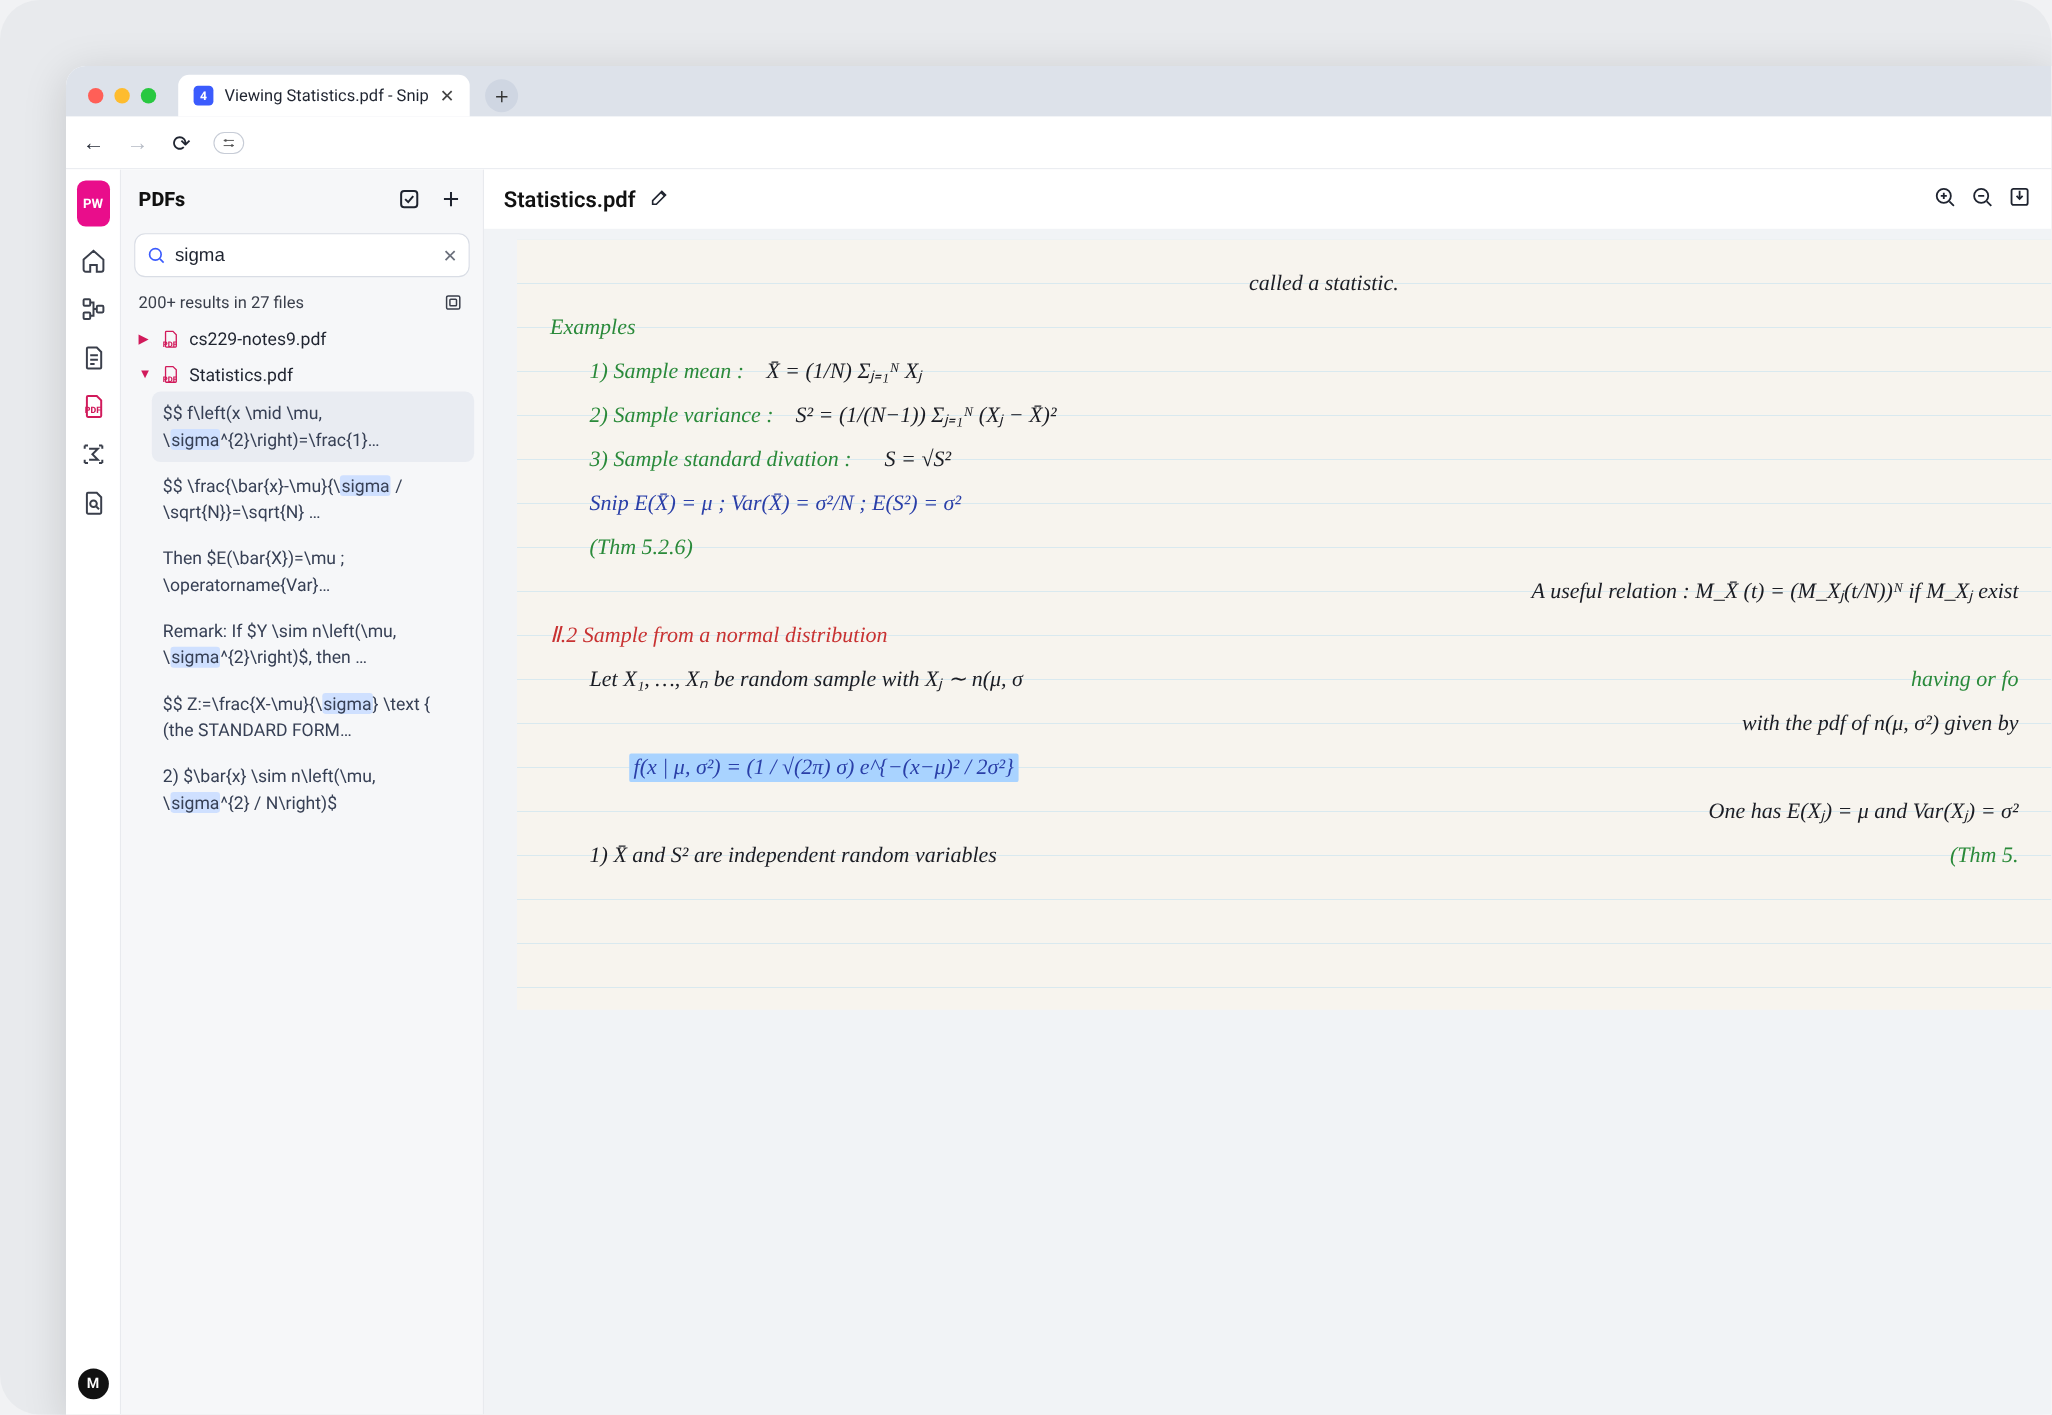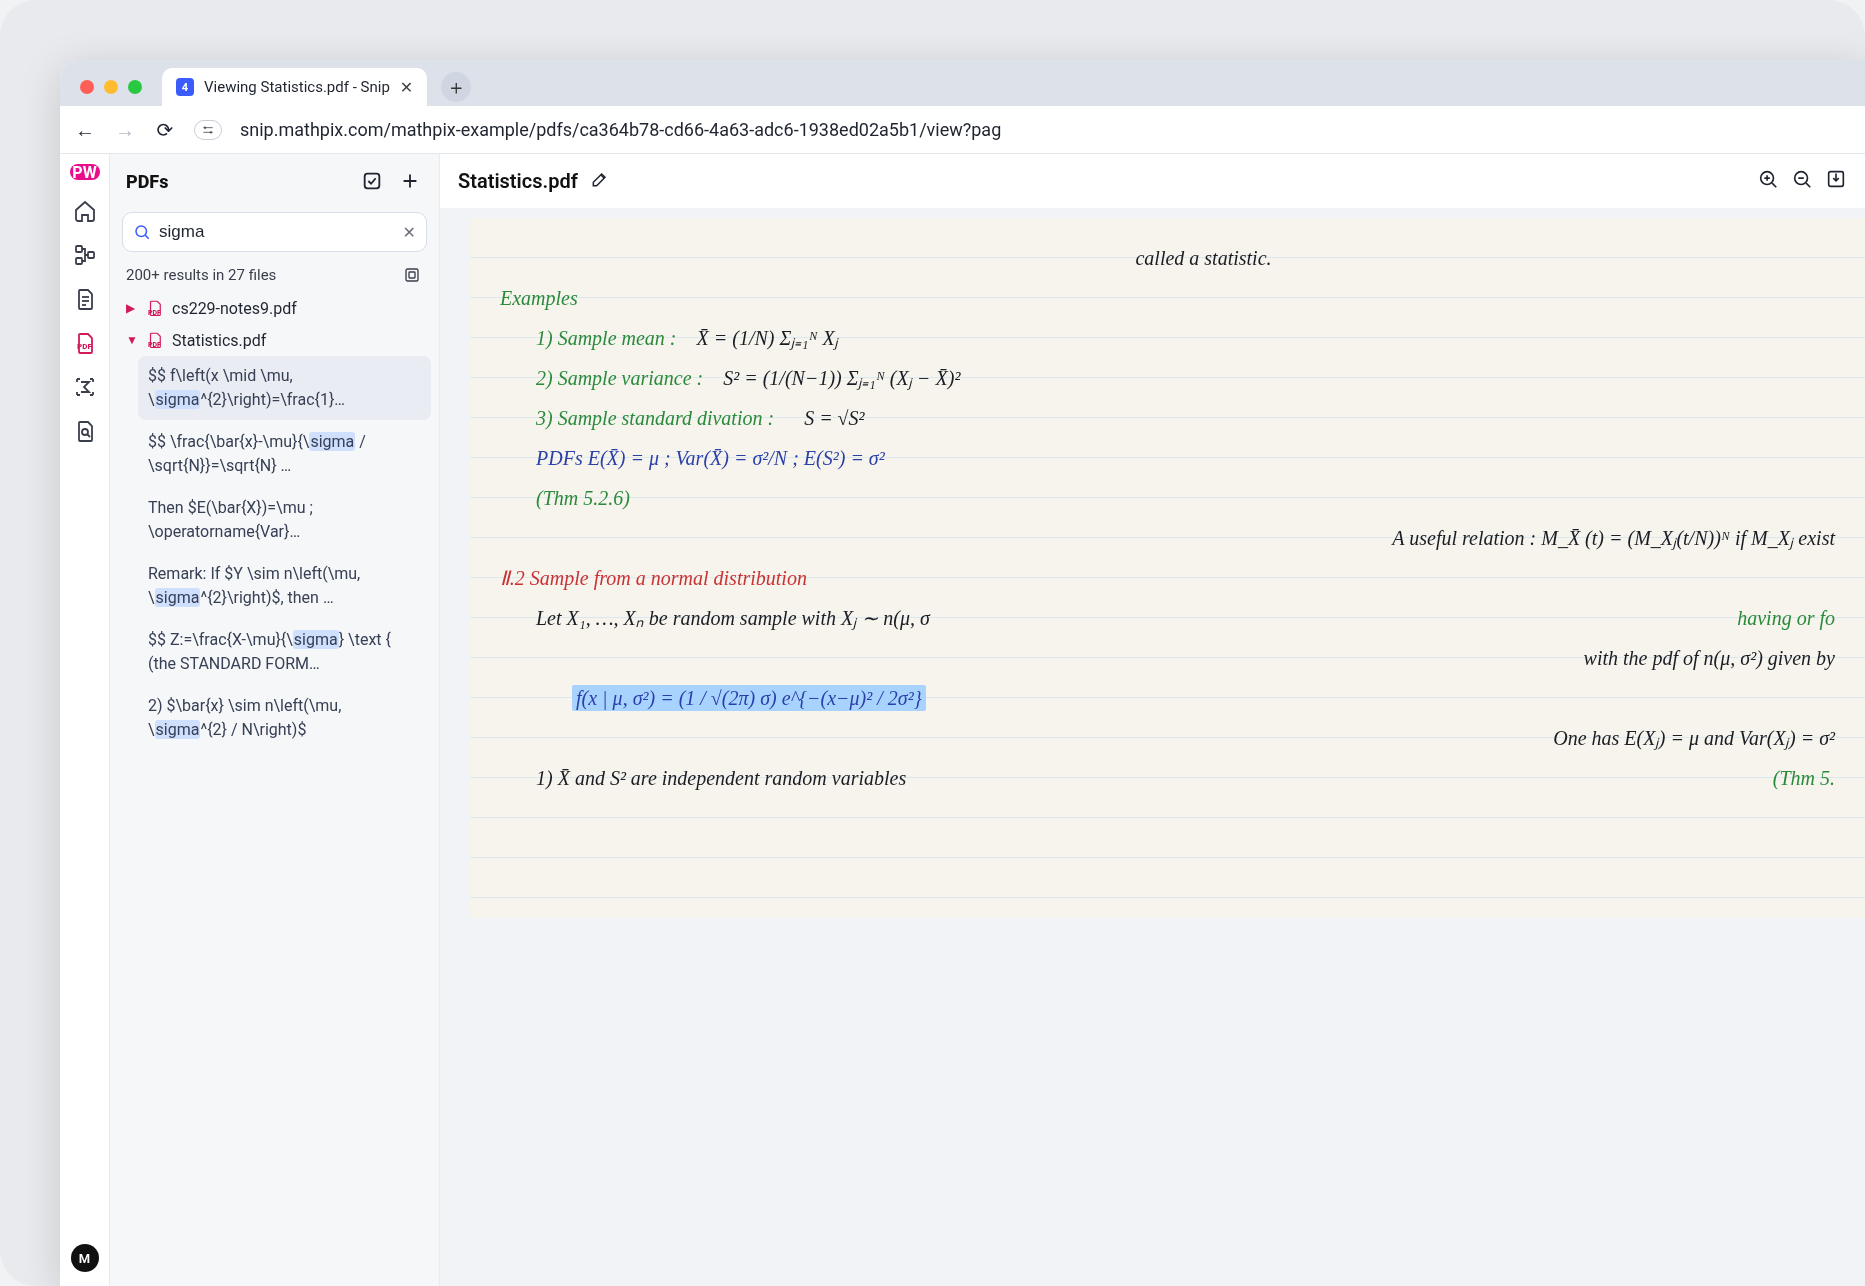--- a/index.html
+++ b/index.html
@@ -114,23 +114,23 @@
     width: 50px;
     background: #fff;
     border-right: 1px solid #e8eaee;
     display: flex;
     flex-direction: column;
     align-items: center;
     padding-top: 10px;
     gap: 18px;
   }
   .rail .workspace {
-    width: 30px; height: 16px; border-radius: 8px;
+    width: 30px; height: 42px; border-radius: 8px;
     background: #e90d8b;
-    color: #fff; font-size: 16px; font-weight: 700;
+    color: #fff; font-size: 12px; font-weight: 700;
     display: flex; align-items: center; justify-content: center;
   }
   .rail .ricon {
     width: 26px; height: 26px;
     display: flex; align-items: center; justify-content: center;
     color: #3a3f4b;
     cursor: pointer;
   }
   .rail .ricon.active { color: #d11a5b; }
   .rail .ricon svg { width: 24px; height: 24px; stroke: currentColor; fill: none; stroke-width: 1.8; }
@@ -302,21 +302,20 @@
       <div class="nav-btn disabled">→</div>
       <div class="nav-btn">⟳</div>
       <div class="pill">
         <svg viewBox="0 0 24 24" width="14" height="14">
             <circle cx="7" cy="8" r="2" fill="#555"></circle>
             <line x1="4" y1="8" x2="20" y2="8" stroke="#555" stroke-width="1.5"></line>
             <circle cx="17" cy="16" r="2" fill="#555"></circle>
             <line x1="4" y1="16" x2="20" y2="16" stroke="#555" stroke-width="1.5"></line>
           </svg>
       </div>
-      <div class="url">snip.mathpix.com/mathpix-example/pdfs/ca364b78-cd66-4a63-adc6-1938ed02a5b1/view?pag</div>
     </div>
 
     <div class="app">
 
       <div class="rail">
         <div class="workspace">PW</div>
         <div class="ricon">
           <svg viewBox="0 0 24 24">
               <path d="M3 11l9-8 9 8v9a2 2 0 0 1-2 2h-4v-6h-6v6H5a2 2 0 0 1-2-2z"></path>
             </svg>
@@ -488,21 +487,21 @@
             <div class="indent1">
               <span class="hand t-green">2) Sample  variance :</span>
               &nbsp;&nbsp;
               <span class="hand t-black">S² = (1/(N−1)) Σⱼ₌₁ᴺ (Xⱼ − X̄)²</span>
             </div>
             <div class="indent1">
               <span class="hand t-green">3) Sample  standard  divation :</span>
               &nbsp;&nbsp;&nbsp;&nbsp;
               <span class="hand t-black">S = √S²</span>
             </div>
-            <div class="indent1 hand t-blue">PDFs   E(X̄) = μ ;   Var(X̄) = σ²/N ;   E(S²) = σ²</div>
+            <div class="indent1 hand t-blue">Snip   E(X̄) = μ ;   Var(X̄) = σ²/N ;   E(S²) = σ²</div>
             <div class="indent1 hand t-green">(Thm 5.2.6)</div>
             <div class="hand t-black">A useful  relation :   M_X̄ (t) = (M_Xⱼ(t/N))ᴺ   if  M_Xⱼ  exist</div>
             <div class="hand t-red">Ⅱ.2  Sample  from  a  normal  distribution</div>
             <div class="indent1" style="display:flex;justify-content:space-between;">
               <span class="hand t-black">Let  X₁, …, Xₙ  be  random  sample  with   Xⱼ ∼ n(μ, σ</span>
               <span class="hand t-green">having or fo</span>
             </div>
             <div class="indent2 hand t-black">with the pdf of  n(μ, σ²)  given  by</div>
             <div class="indent2">
               <span class="hand t-blue pdf-hl">f(x | μ, σ²)  =  (1 / √(2π) σ)  e^{−(x−μ)² / 2σ²}</span>

